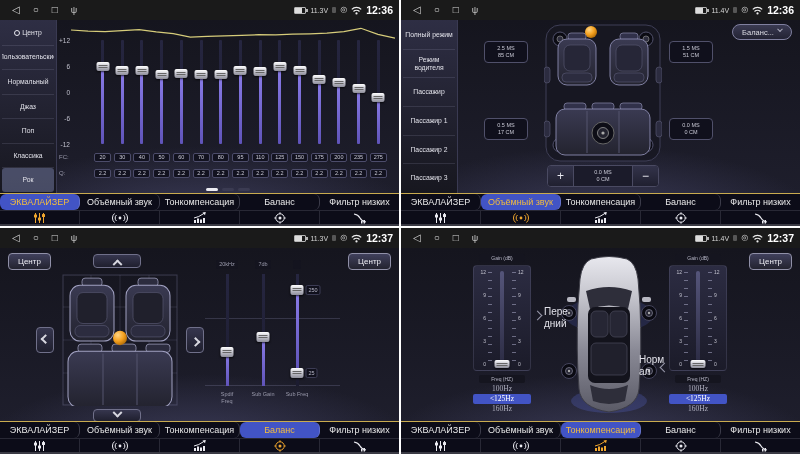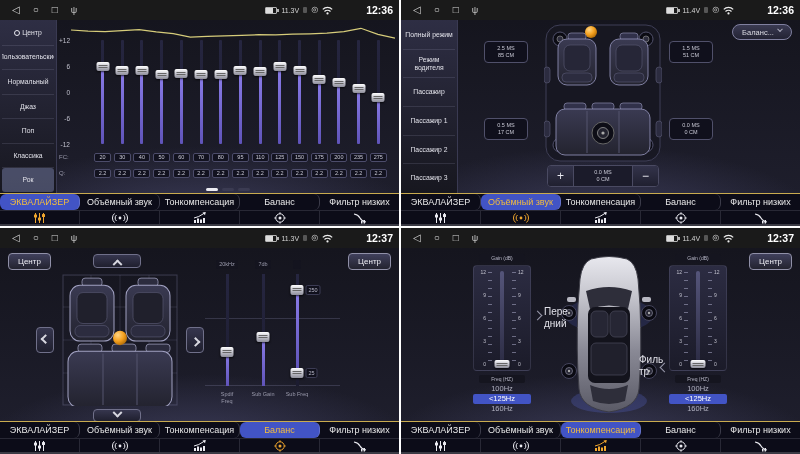--- a/index.html
+++ b/index.html
@@ -11,21 +11,21 @@
   .statusbar{height:20px;flex:0 0 20px;background:#1a1a1a;display:flex;align-items:center;padding:0 6px 0 12px;gap:13px;color:#cfcfcf;}
   .nav-ic{font-size:10px;line-height:1;color:#d8d8d8;}
   .nav-ic.usb{font-size:9px;color:#c8c8c8;}
   .sb-right{margin-left:auto;display:flex;align-items:center;gap:4px;}
   .batt{width:12px;height:7px;border:1px solid #b5b5b5;border-radius:1px;position:relative;display:inline-block;background:linear-gradient(90deg,#ddd 72%,transparent 72%);}
   .batt::after{content:"";position:absolute;right:-3px;top:1px;width:2px;height:3px;background:#b5b5b5;}
   .volt{font-size:7px;color:#d5d5d5;}
   .dim{width:4px;height:6px;background:#565656;border-radius:1px;display:inline-block;}
   .pin{font-size:8px;color:#d5d5d5;line-height:1;}
   .wifi{display:flex;color:#eee;}
-  .time{font-size:10.5px;font-weight:bold;color:#fff;margin-left:29px;}
+  .time{font-size:10.5px;font-weight:bold;color:#fff;}
   
   .content{flex:1;position:relative;display:flex;overflow:hidden;
     background:radial-gradient(90% 70% at 50% 115%,#3b3b58 0%,rgba(59,59,88,0) 60%),linear-gradient(180deg,#15151e,#1e1e2c);}
   .content.single{display:block;}
   
   .tabbar{flex:0 0 33px;border-top:1px solid #c9ab4f;border-bottom:2px solid #3a3a44;background:#0c0c18;}
   .tabs-row{display:flex;height:16px;}
   .tab{flex:1;font-size:9px;color:#e8e8e8;text-align:center;line-height:16px;border-right:1px solid rgba(200,200,220,.25);white-space:nowrap;overflow:hidden;border-radius:6px;}
   .tab:last-child{border-right:none;}
   .tab.active{background:#4254c5;color:#f2bc3e;}
@@ -93,21 +93,21 @@
   .gain-hdr,.freq-hdr{width:46px;margin:0 auto;font-size:5px;color:#b8b8c8;background:#15151f;border-radius:2px;text-align:center;line-height:8px;}
   .gain-body{position:relative;height:106px;margin-top:3px;background:linear-gradient(180deg,#2c2c42,#1b1b29);border:1px solid rgba(120,120,150,.25);border-radius:4px;}
   .ticks{position:absolute;top:3px;bottom:3px;width:11px;display:flex;flex-direction:column;justify-content:space-between;font-size:5px;color:#c0c0cc;}
   .ticks.l{left:1px;align-items:flex-end;}
   .ticks.r{right:1px;align-items:flex-start;}
   .tickline{position:absolute;top:6px;bottom:6px;width:4px;background:repeating-linear-gradient(to bottom,rgba(170,170,200,.55) 0 1px,transparent 1px 8px);}
   .tl-l{left:14px;}  .tl-r{right:14px;}
   .gtrack{position:absolute;left:50%;transform:translateX(-50%);top:5px;bottom:5px;width:4px;background:linear-gradient(180deg,#55557a,#2c2c44);border-radius:2px;}
   .ghandle{width:15px;height:8px;}
   .freq-hdr{margin-top:4px;}
-  .freq-list{margin-top:1px;}
+  .freq-list{margin-top:1px;font-family:Liberation Serif, serif;}
   .fopt{font-size:7.5px;color:#b0b0c0;text-align:center;line-height:10px;border-radius:2px;}
   .fopt.sel{background:#4254c5;color:#fff;}
   .side-lbl{position:absolute;width:26px;font-size:10px;color:#e0e0e8;line-height:1.2;word-break:break-all;z-index:2;}
   .brace{position:absolute;width:7px;height:7px;border-right:1px solid #9a9aac;border-bottom:1px solid #9a9aac;transform:rotate(-45deg);z-index:2;}
   .brace.r{transform:rotate(135deg);}
   .carview{position:absolute;left:160px;top:3px;}
 </style>
 </head>
 <body>
 
@@ -830,21 +830,21 @@
         <div class="freq-hdr">Freq  (HZ)</div>
         <div class="freq-list">
             <div class="fopt">100Hz</div>
             <div class="fopt sel">&lt;125Hz</div>
             <div class="fopt">160Hz</div>
           </div>
       </div>
 
       <span class="brace" style="left:133px;top:64px"></span>
       <div class="side-lbl" style="left:143px;top:58px">Передний</div>
-      <div class="side-lbl" style="left:238px;top:106px">Фильтр</div>
+      <div class="side-lbl" style="left:238px;top:106px">Нормал</div>
       <span class="brace r" style="left:260px;top:116px"></span>
 
       <svg class="carview" width="96" height="168" viewBox="0 0 96 168">
         <defs>
           <linearGradient id="carb" x1="0" y1="0" x2="0" y2="1">
             <stop offset="0%" stop-color="#e8e8ee"></stop>
               <stop offset="25%" stop-color="#c6c6ce"></stop>
             <stop offset="60%" stop-color="#8a8a96"></stop>
               <stop offset="100%" stop-color="#5a5a66"></stop>
           </linearGradient>

